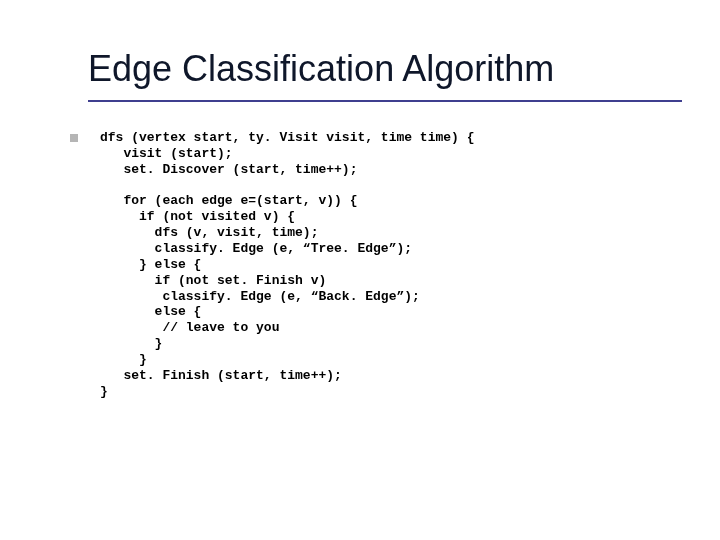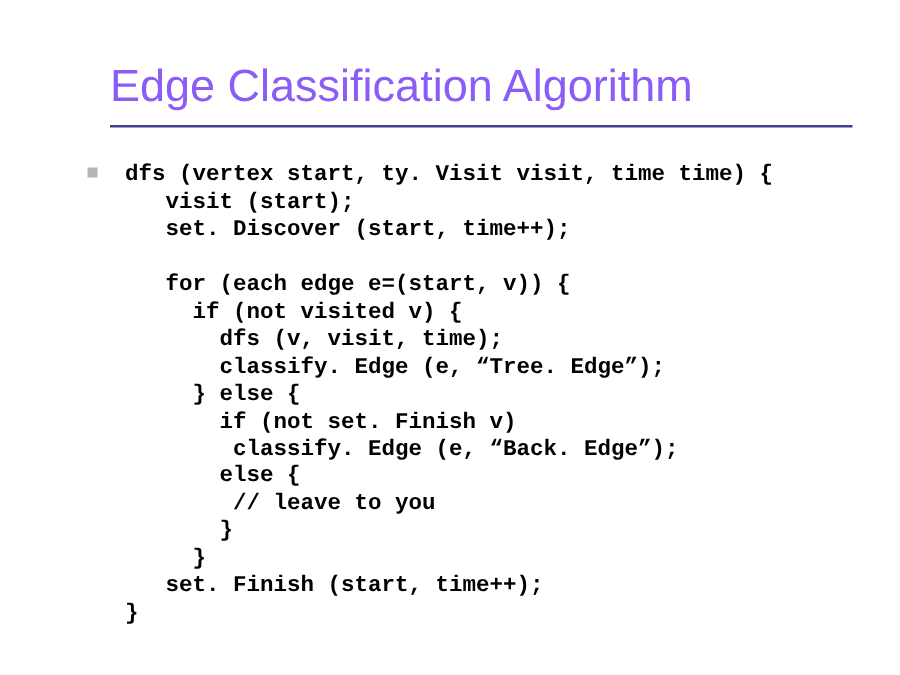--- a/index.html
+++ b/index.html
@@ -19,21 +19,21 @@
   }
   .title-area {
     position: absolute;
     top: 48px;
     left: 88px;
     right: 30px;
   }
   .title {
     font-size: 36px;
     font-weight: 400;
-    color: #8b5cf6;
+    color: #0f172a;
     font-family: Verdana, Geneva, sans-serif;
     letter-spacing: 0px;
     margin: 0;
     padding-bottom: 6px;
   }
   .title-underline {
     position: absolute;
     left: 88px;
     right: 38px;
     top: 100px;
@@ -47,21 +47,21 @@
     width: 8px;
     height: 8px;
     background: #b5b5b5;
   }
   .code-block {
     position: absolute;
     left: 100px;
     top: 130px;
     right: 30px;
     font-family: "Courier New", Courier, monospace;
-    font-size: 18px;
+    font-size: 13px;
     line-height: 1.22;
     font-weight: bold;
     color: #000000;
     white-space: pre;
   }
 </style>
 </head>
 <body>
 
 <div class="slide">

